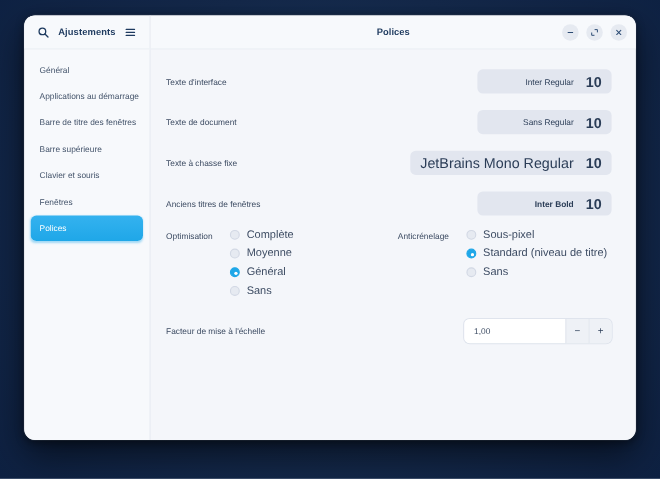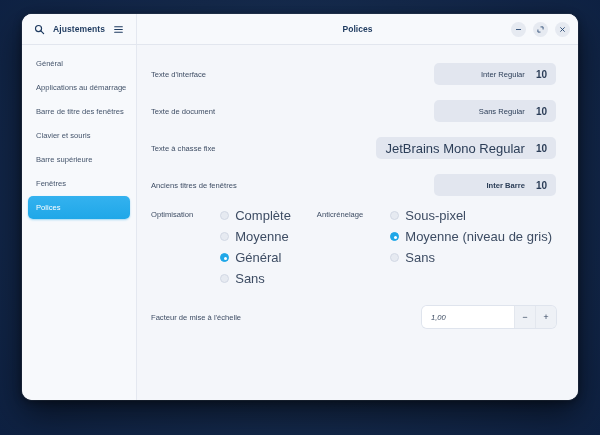--- a/index.html
+++ b/index.html
@@ -108,34 +108,34 @@
     background:#e2e6ef; border-radius:5px;
     display:flex; align-items:center; justify-content:flex-end;
     gap:11px; padding:0 9px;
     cursor:default;
   }
   .font-name { font-size:7.6px; color:#2b3d57; }
   .font-name.bold { font-weight:bold; }
   .font-name.mono {
     font-family:Liberation Sans, sans-serif; font-size:13px;
   }
-  .font-size { font-size:10px; font-weight:bold; color:#2b3d57; }
+  .font-size { font-size:13px; font-weight:bold; color:#2b3d57; }
   
   .radio-area {
     display:flex; margin-top:3px;
   }
   .rgroup { display:flex; align-items:flex-start; }
   .rgroup-label {
     font-size:7.6px; color:#3d4c63;
-    margin-right:27px; margin-top:2px; white-space:nowrap;
+    margin-right:16px; margin-top:2px; white-space:nowrap;
   }
   .rlist { display:flex; flex-direction:column; gap:6px; }
   .ritem {
     display:flex; align-items:center; gap:6px;
-    font-size:13px; color:#3d4c63; cursor:default;
+    font-size:10px; color:#3d4c63; cursor:default;
     white-space:nowrap;
   }
   .radio {
     width:9px; height:9px; border-radius:50%;
     background:#e6eaf1; border:1px solid #d2d8e4;
     flex:0 0 9px; position:relative;
   }
   .radio.on {
     background:#1fa7e8; border-color:#1fa7e8;
   }
@@ -145,21 +145,20 @@
     border-radius:50%; background:#fff;
   }
   
   .scale-row {
     display:flex; align-items:center; margin-top:20px;
   }
   .spin {
     display:flex; align-items:stretch; height:22px;
     border-radius:5px; overflow:hidden;
     box-shadow:0 0 0 1px #dfe4ed;
-    font-style:italic;
   }
   .spin-input {
     width:92px; background:#ffffff;
     display:flex; align-items:center; padding-left:9px;
     font-size:7.6px; color:#3d4c63;
   }
   .spin-btn {
     width:21px; background:#eef1f6;
     display:flex; align-items:center; justify-content:center;
     font-size:9px; color:#2b3d57; cursor:default;
@@ -220,24 +219,24 @@
         <div class="side-item">
             <span>Général</span>
           </div>
         <div class="side-item">
             <span>Applications au démarrage</span>
           </div>
         <div class="side-item">
             <span>Barre de titre des fenêtres</span>
           </div>
         <div class="side-item">
+            <span>Barre supérieure</span>
+          </div>
+        <div class="side-item">
             <span>Clavier et souris</span>
-          </div>
-        <div class="side-item">
-            <span>Barre supérieure</span>
           </div>
         <div class="side-item">
             <span>Fenêtres</span>
           </div>
         <div class="side-item selected">
             <span>Polices</span>
           </div>
       </div>
 
       <div class="content">
@@ -266,21 +265,21 @@
           <div class="font-btn">
             <span class="font-name mono">JetBrains Mono Regular</span>
             <span class="font-size">10</span>
           </div>
         </div>
 
         <div class="row">
           <div class="row-label">Anciens titres de fenêtres</div>
           <div class="spacer"></div>
           <div class="font-btn">
-            <span class="font-name bold">Inter Barre</span>
+            <span class="font-name bold">Inter Bold</span>
             <span class="font-size">10</span>
           </div>
         </div>
 
         <div class="radio-area">
 
           <div class="rgroup">
             <div class="rgroup-label">Optimisation</div>
             <div class="rlist">
               <div class="ritem">
@@ -306,21 +305,21 @@
 
           <div class="rgroup" style="margin-right:4px;">
             <div class="rgroup-label">Anticrénelage</div>
             <div class="rlist">
               <div class="ritem">
                 <span class="radio"></span>
                 <span>Sous-pixel</span>
               </div>
               <div class="ritem">
                 <span class="radio on"></span>
-                <span>Moyenne (niveau de gris)</span>
+                <span>Standard (niveau de titre)</span>
               </div>
               <div class="ritem">
                 <span class="radio"></span>
                 <span>Sans</span>
               </div>
             </div>
           </div>
         </div>
 
         <div class="scale-row">

